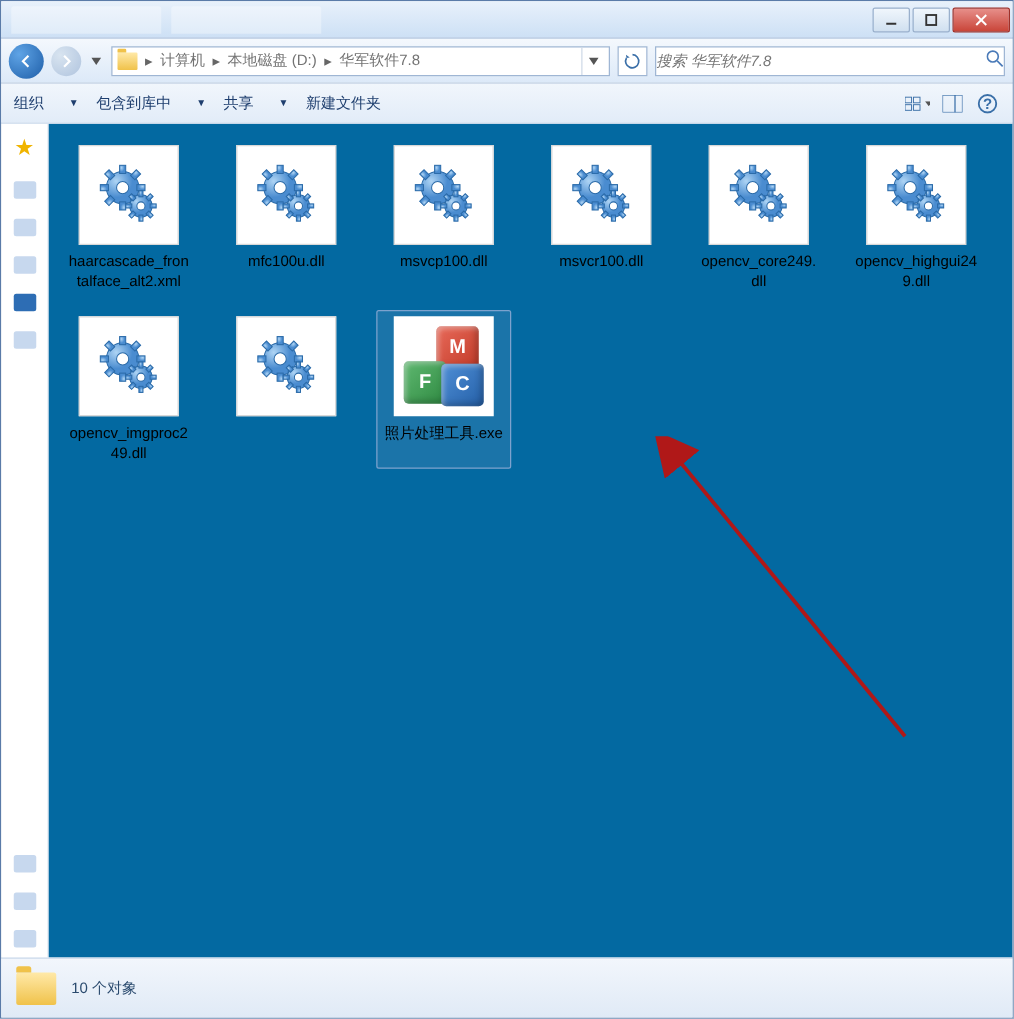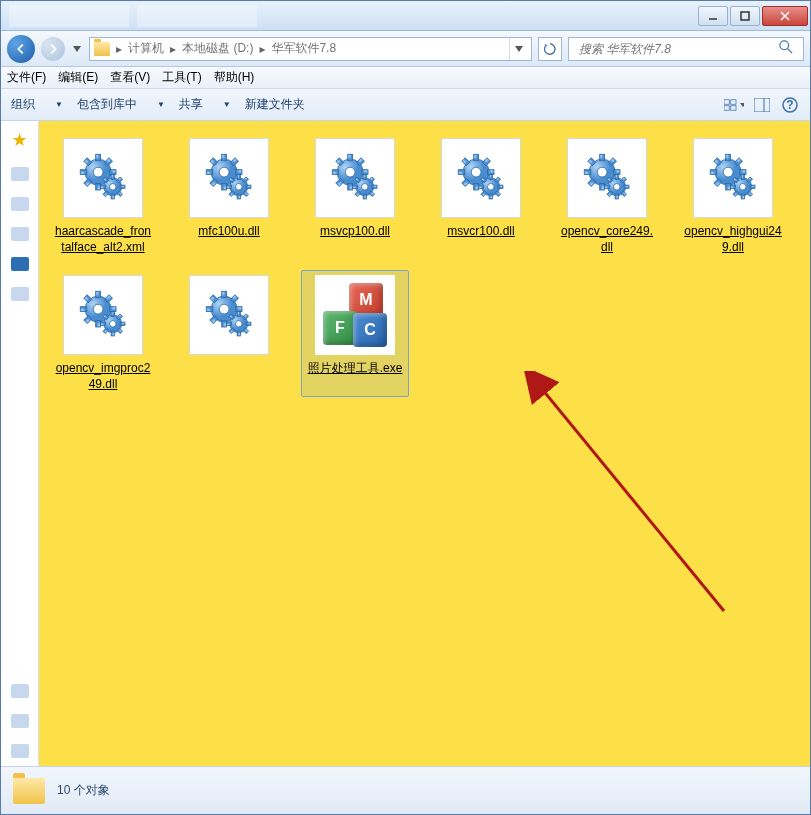--- a/index.html
+++ b/index.html
@@ -22,42 +22,42 @@
 .nav-fwd { background: radial-gradient(circle at 30% 30%, #d8e4f0, #b0c4de); width: 24px; height: 24px; }
 .nav-btn svg { width: 14px; height: 14px; fill: #fff; }
 .nav-drop { width: 12px; height: 20px; display: flex; align-items: center; justify-content: center; cursor: pointer; }
 .address { flex: 1; height: 24px; background: #fff; border: 1px solid #9fb6d4; display: flex; align-items: center; padding: 0 4px; gap: 4px; }
 .folder-ic { width: 16px; height: 14px; background: linear-gradient(to bottom, #ffe9a8, #f0c24a); border-radius: 1px; position: relative; }
 .folder-ic::before { content: ""; position: absolute; top: -3px; left: 0; width: 7px; height: 3px; background: #f0c24a; border-radius: 1px 1px 0 0; }
 .crumb { color: #737373; cursor: pointer; white-space: nowrap; }
 .crumb-sep { color: #666; padding: 0 2px; }
 .addr-drop { width: 18px; cursor: pointer; display: flex; align-items: center; justify-content: center; border-left: 1px solid #d0dae8; height: 100%; }
 .refresh { width: 24px; height: 24px; border: 1px solid #9fb6d4; background: #fff; display: flex; align-items: center; justify-content: center; cursor: pointer; }
-.search { width: 236px; height: 24px; border: 1px solid #9fb6d4; background: #fff; display: flex; align-items: center; padding: 0 10px; }
+.search { width: 280px; height: 24px; border: 1px solid #9fb6d4; background: #fff; display: flex; align-items: center; padding: 0 0; }
 .search input { border: none; outline: none; flex: 1; font-style: italic; color: #888; background: transparent; }
 .search-ic { color: #4a7ab8; cursor: pointer; }
 
 
 .menubar { height: 22px; background: linear-gradient(to bottom, #f6f9fd, #eaf1fa); display: flex; align-items: center; padding: 0 6px; gap: 12px; border-bottom: 1px solid #d0dae8; }
 .menubar span { cursor: pointer; }
 
 
 .toolbar { height: 32px; background: linear-gradient(to bottom, #f1f6fc, #e2ecf8); display: flex; align-items: center; padding: 0 10px; gap: 14px; border-bottom: 1px solid #c6d6ea; }
 .tool-item { display: flex; align-items: center; gap: 20px; color: #1e3e6e; cursor: pointer; }
 .tool-item .drop { font-size: 8px; }
 .tool-right { margin-left: auto; display: flex; gap: 8px; align-items: center; }
 .tool-right .ico { width: 20px; height: 20px; display: flex; align-items: center; justify-content: center; cursor: pointer; color: #3a6fa8; }
 
 
 .main { flex: 1; display: flex; overflow: hidden; }
 .sidebar { width: 38px; background: #fff; border-right: 1px solid #d9e2ee; padding: 8px 4px; display: flex; flex-direction: column; gap: 16px; align-items: center; }
 .sidebar .star { color: #f0b400; font-size: 18px; }
 .sidebar .sic { width: 18px; height: 14px; background: #c7d8ee; border-radius: 2px; }
 .sidebar .bluesq { width: 18px; height: 14px; background: #2d6db4; border-radius: 2px; }
-.content { flex: 1; background: #fde047; padding: 12px 10px; overflow: auto; position: relative; text-decoration: underline; }
+.content { flex: 1; background: #0369a1; padding: 12px 10px; overflow: auto; position: relative; }
 .files { display: flex; flex-wrap: wrap; gap: 10px 18px; align-content: flex-start; }
 .file { width: 108px; display: flex; flex-direction: column; align-items: center; cursor: pointer; padding: 4px; border: 1px solid transparent; border-radius: 2px; }
 .file.selected { border: 1px solid #7da2ce; background: rgba(125,162,206,0.2); }
 .thumb { width: 80px; height: 80px; background: #fff; border: 1px solid #d8d8d8; display: flex; align-items: center; justify-content: center; margin-bottom: 6px; position: relative; }
 .thumb.noborder { border: none; }
 .gear-icon svg { width: 52px; height: 52px; }
 .paper-icon { width: 60px; height: 72px; background: linear-gradient(to bottom, #fff, #f4f4f4); border: 1px solid #d0d0d0; position: relative; }
 .paper-icon::after { content: ""; position: absolute; top: 8px; left: 6px; right: 6px; height: 2px; background: #c8c8c8; box-shadow: 0 6px 0 #c8c8c8, 0 12px 0 #c8c8c8, 0 18px 0 #c8c8c8, 0 24px 0 #c8c8c8, 0 30px 0 #c8c8c8, 0 36px 0 #c8c8c8, 0 42px 0 #c8c8c8; }
 .mfc-icon { position: relative; width: 64px; height: 64px; }
 .cube { position: absolute; width: 34px; height: 34px; border-radius: 4px; display: flex; align-items: center; justify-content: center; color: #fff; font-weight: bold; font-size: 16px; box-shadow: inset -2px -2px 6px rgba(0,0,0,0.25), inset 2px 2px 4px rgba(255,255,255,0.4); }
@@ -146,27 +146,20 @@
       <input placeholder="搜索 华军软件7.8" style="">
       <span class="search-ic">
         <svg width="14" height="14" viewBox="0 0 16 16">
             <circle cx="6" cy="6" r="5" fill="none" stroke="#4a7ab8" stroke-width="1.5"></circle>
             <line x1="10" y1="10" x2="15" y2="15" stroke="#4a7ab8" stroke-width="1.5"></line>
           </svg>
       </span>
     </div>
   </div>
 
-  <div class="menubar">
-    <span>文件(F)</span>
-    <span>编辑(E)</span>
-    <span>查看(V)</span>
-    <span>工具(T)</span>
-    <span>帮助(H)</span>
-  </div>
 
   <div class="toolbar">
     <div class="tool-item">
       <span>组织</span>
         <span class="drop">▼</span>
     </div>
     <div class="tool-item">
       <span>包含到库中</span>
         <span class="drop">▼</span>
     </div>

